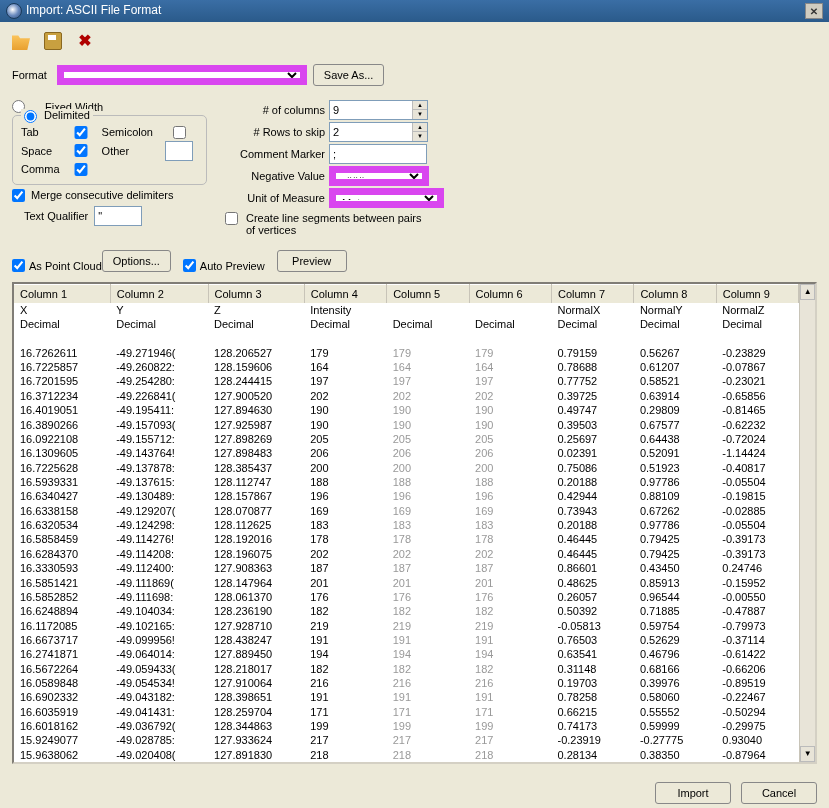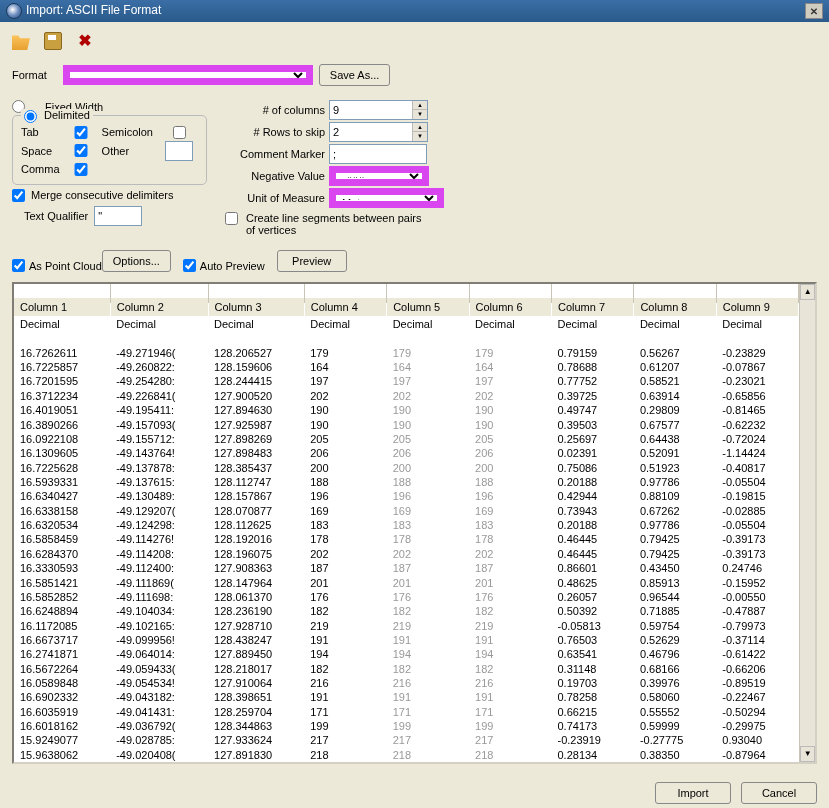--- a/index.html
+++ b/index.html
@@ -63,21 +63,21 @@
 }
 .icon-delete {
   color: #b00000;
   font-weight: bold;
   font-size: 16px;
   text-align: center;
   line-height: 18px;
 }
 .content { padding: 8px 12px; }
 .format-row { display: flex; align-items: center; gap: 6px; margin-bottom: 12px; }
-.format-row label { margin-right: 10px; }
+.format-row label { margin-right: 4px; }
 .dropdown {
   border: 7px solid #d946ef;
   background: #fff;
   padding: 1px 2px;
   font-size: 11px;
   font-family: inherit;
   height: 20px;
 }
 .dropdown.wide { width: 250px; }
 .btn {
@@ -164,21 +164,21 @@
   width: 100%;
 }
 thead th {
   background: #ece9d8;
   border: 1px solid #c8c4b8;
   border-top: none;
   padding: 3px 6px;
   text-align: left;
   font-weight: normal;
   position: sticky;
-  top: 14px;
+  top: 1px;
 }
 thead th:first-child{border-left:none;}
 tbody td {
   padding: 0 6px;
   text-align: left;
   white-space: nowrap;
   height: 14px;
   font-family: Tahoma, Arial, sans-serif;
 }
 tbody tr.headerrow td { color: #000; }

